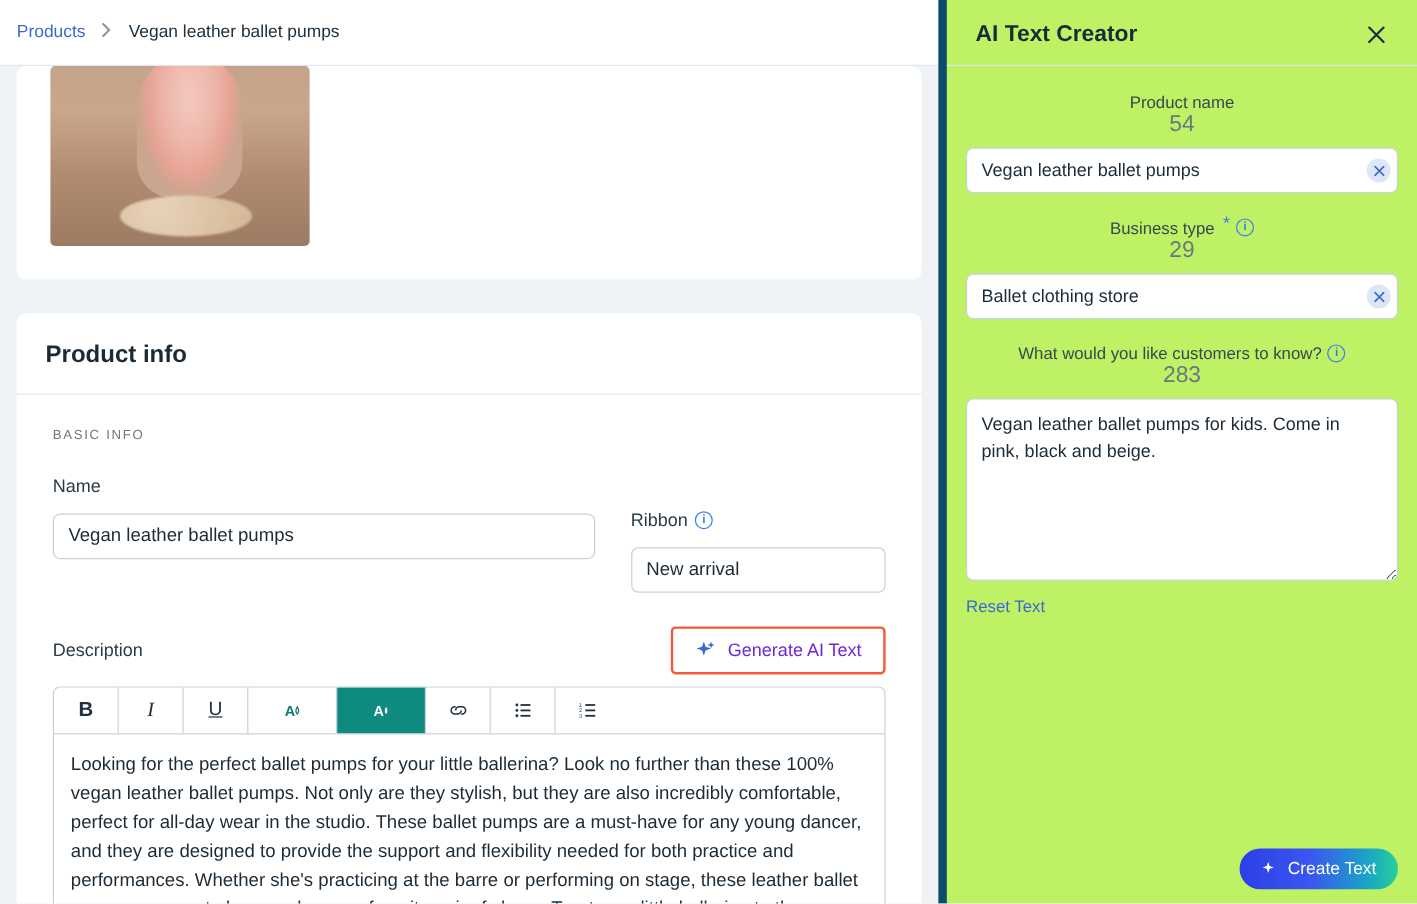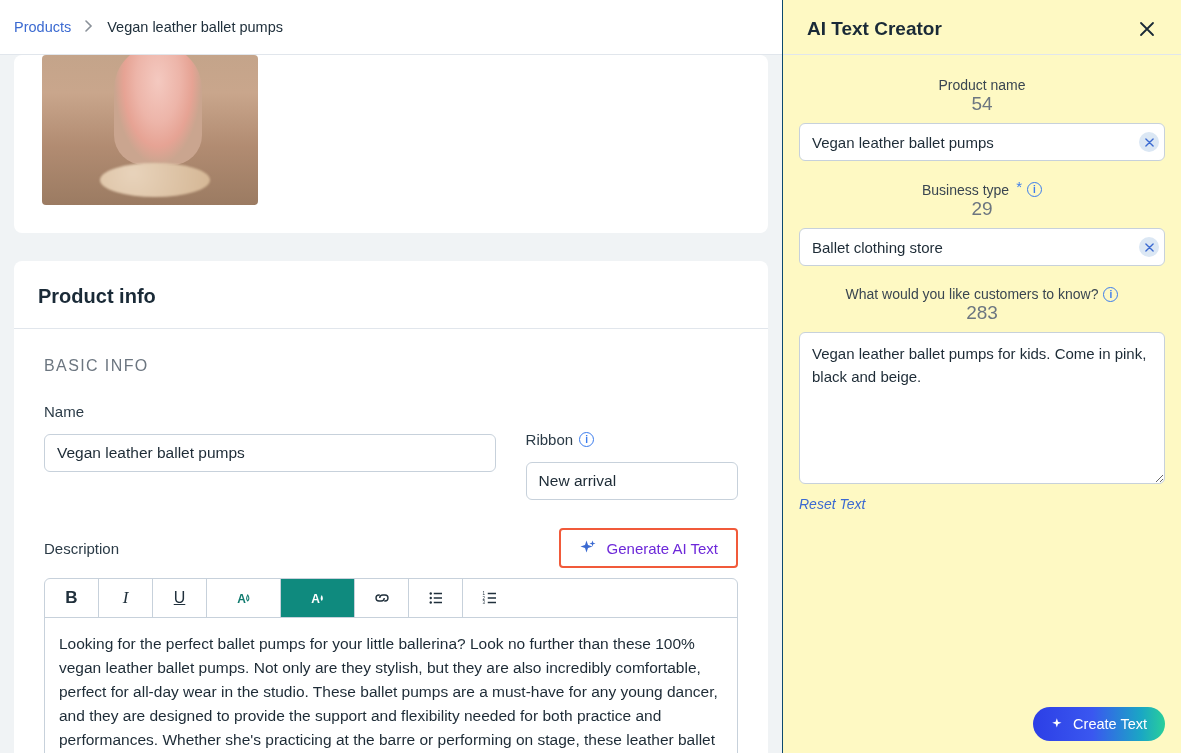--- a/index.html
+++ b/index.html
@@ -1,19 +1,19 @@
 <!DOCTYPE html>
 <html><head>
 <meta charset="utf-8">
 <style>
   * { box-sizing: border-box; margin: 0; padding: 0; font-family: -apple-system, BlinkMacSystemFont, "Segoe UI", Helvetica, Arial, sans-serif; }
   body { width: 1181px; height: 753px; background: #f0f3f5; overflow: hidden; position: relative; }
 
   .main-area { position: absolute; left: 0; top: 0; width: 782px; height: 753px; }
-  .side-panel { position: absolute; right: 0; top: 0; width: 399px; height: 753px; background: #fef9c3; border-left: 1px solid #0c4a6e; }
+  .side-panel { position: absolute; right: 0; top: 0; width: 399px; height: 753px; background: #bef264; border-left: 7px solid #0c4a6e; }
 
   
   .topbar { height: 55px; background: #fff; border-bottom: 1px solid #e1e6ec; display: flex; align-items: center; padding: 0 14px; text-align: right; }
   .crumb-link { color: #3b6ad1; font-size: 14.5px; cursor: pointer; }
   .crumb-sep { margin: 0 14px; color: #8a9199; }
   .crumb-current { color: #20303c; font-size: 14.5px; }
 
   
   .image-card { margin: 0 14px 28px 14px; background: #fff; border-radius: 8px; padding: 0 0 28px 28px; display:flex; }
   .product-img { width: 216px; height: 150px; border-radius: 4px; background:
@@ -24,21 +24,21 @@
     border-radius: 44px 44px 30px 30px; }
   .product-img::after { content:""; position:absolute; left:58px; bottom:8px; width:110px; height:34px;
     background: radial-gradient(circle at 30% 30%, #e8d3bb, #d4b694);
     border-radius: 50%; filter: blur(1px); }
 
   
   .info-card { margin: 0 14px; background: #fff; border-radius: 8px; }
   .info-card-header { padding: 24px 28px 20px 24px; border-bottom: 1px solid #e1e6ec; margin-top: 15px; }
   .info-card-title { font-size: 20px; font-weight: 700; color: #1a2a37; }
   .info-body { padding: 28px 30px 30px 30px; }
-  .section-label { font-size: 16px; letter-spacing: 1.4px; color: #6c7680; font-weight: 500; margin-bottom: 28px; }
+  .section-label { font-size: 11px; letter-spacing: 1.4px; color: #6c7680; font-weight: 500; margin-bottom: 28px; }
 
   .row { display: flex; gap: 30px; margin-bottom: 28px; }
   .field { flex: 1; }
   .field-name { flex-basis: 457px; flex-grow: 0; }
   .field-ribbon { flex-basis: 215px; flex-grow: 0; margin-top: 28px; }
   .field-label { font-size: 15px; color: #2b3b47; margin-bottom: 14px; display: flex; align-items: center; gap: 6px; }
   .input { width: 100%; height: 38px; border: 1px solid #c7d1db; border-radius: 6px; padding: 0 12px; font-size: 15.5px; color: #1d2b36; }
 
   .desc-header-row { display: flex; justify-content: space-between; align-items: center; margin-bottom: 10px; }
   .desc-label { font-size: 15px; color: #2b3b47; }
@@ -62,21 +62,21 @@
   .sp-body { padding: 22px 16px 0 16px; }
   .sp-field { margin-bottom: 20px; }
   .sp-label-row { display: flex; justify-content: space-between; align-items: center; margin-bottom: 8px; flex-direction: column; }
   .sp-label { font-size: 14px; color: #3a4651; display: flex; align-items: center; gap: 5px; }
   .sp-count { font-size: 19px; color: #6c7680; }
   .sp-input-wrap { position: relative; }
   .sp-input { width: 100%; height: 38px; border: 1px solid #c7d1db; border-radius: 6px; padding: 0 36px 0 12px; font-size: 15px; color: #1d2b36; }
   .sp-clear { position: absolute; right: 6px; top: 50%; transform: translateY(-50%); width: 20px; height: 20px; border-radius: 50%; background: #dbe7f4; display:flex; align-items:center; justify-content:center; cursor:pointer;}
   .sp-clear svg { width:9px; height:9px; }
   .sp-textarea { width: 100%; height: 152px; border: 1px solid #c7d1db; border-radius: 6px; padding: 10px 12px; font-size: 15px; color: #1d2b36; resize: both; line-height: 1.5; font-family: inherit; }
-  .sp-reset { color: #3b6ad1; font-size: 14px; cursor: pointer; display: inline-block; margin-top: 8px; font-style: italic; }
+  .sp-reset { color: #3b6ad1; font-size: 14px; cursor: pointer; display: inline-block; margin-top: 8px; }
 
   .sp-footer { position: absolute; bottom: 12px; right: 16px; }
   .create-btn { display: inline-flex; align-items: center; gap: 8px; padding: 9px 18px; border: none; border-radius: 20px; color: #fff; font-size: 14.5px; font-weight: 500; cursor: pointer;
     background: linear-gradient(90deg, #2c3fe6 0%, #3a57f0 45%, #1aa7c4 82%, #29cf9a 100%); }
   .create-btn svg { width: 14px; height: 14px; }
 
   .info-icon { width:15px; height:15px; border:1px solid #3b7ced; border-radius:50%; display:inline-flex; align-items:center; justify-content:center; color:#3b7ced; font-size:10px; font-weight:700; }
   .req-star { color:#3b7ced; font-size:15px; margin-left:2px; position:relative; top:-3px;}
 </style>
 </head>

